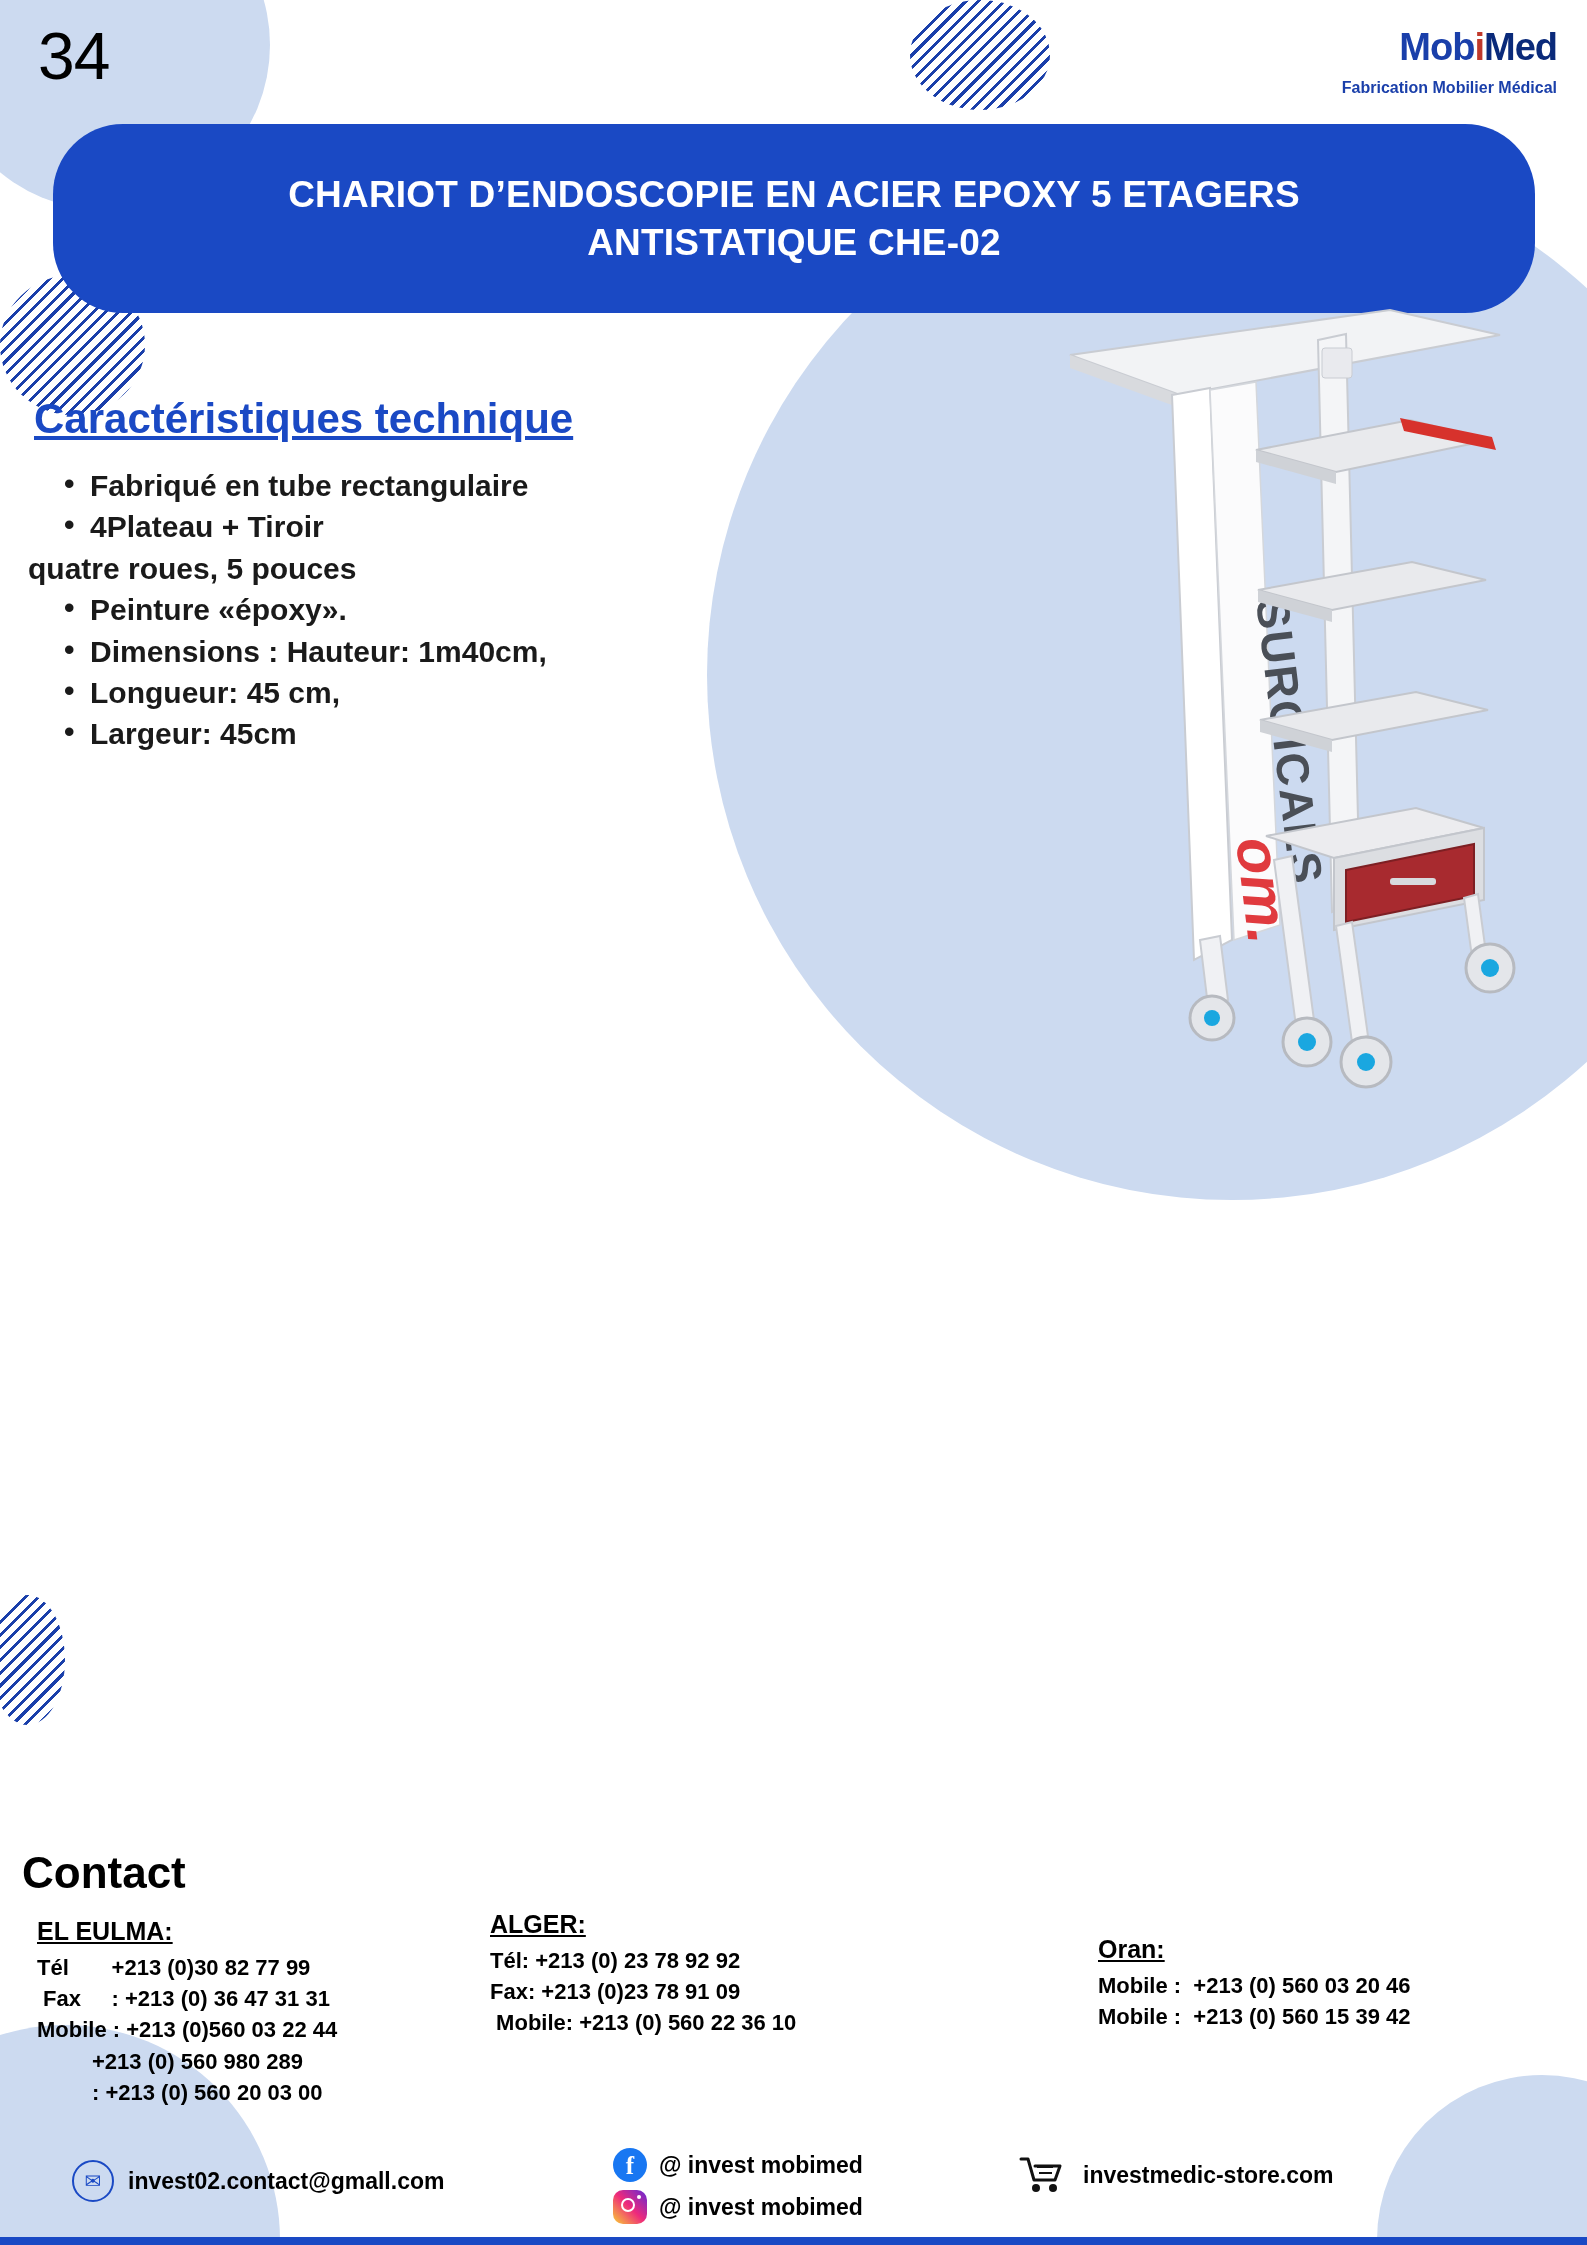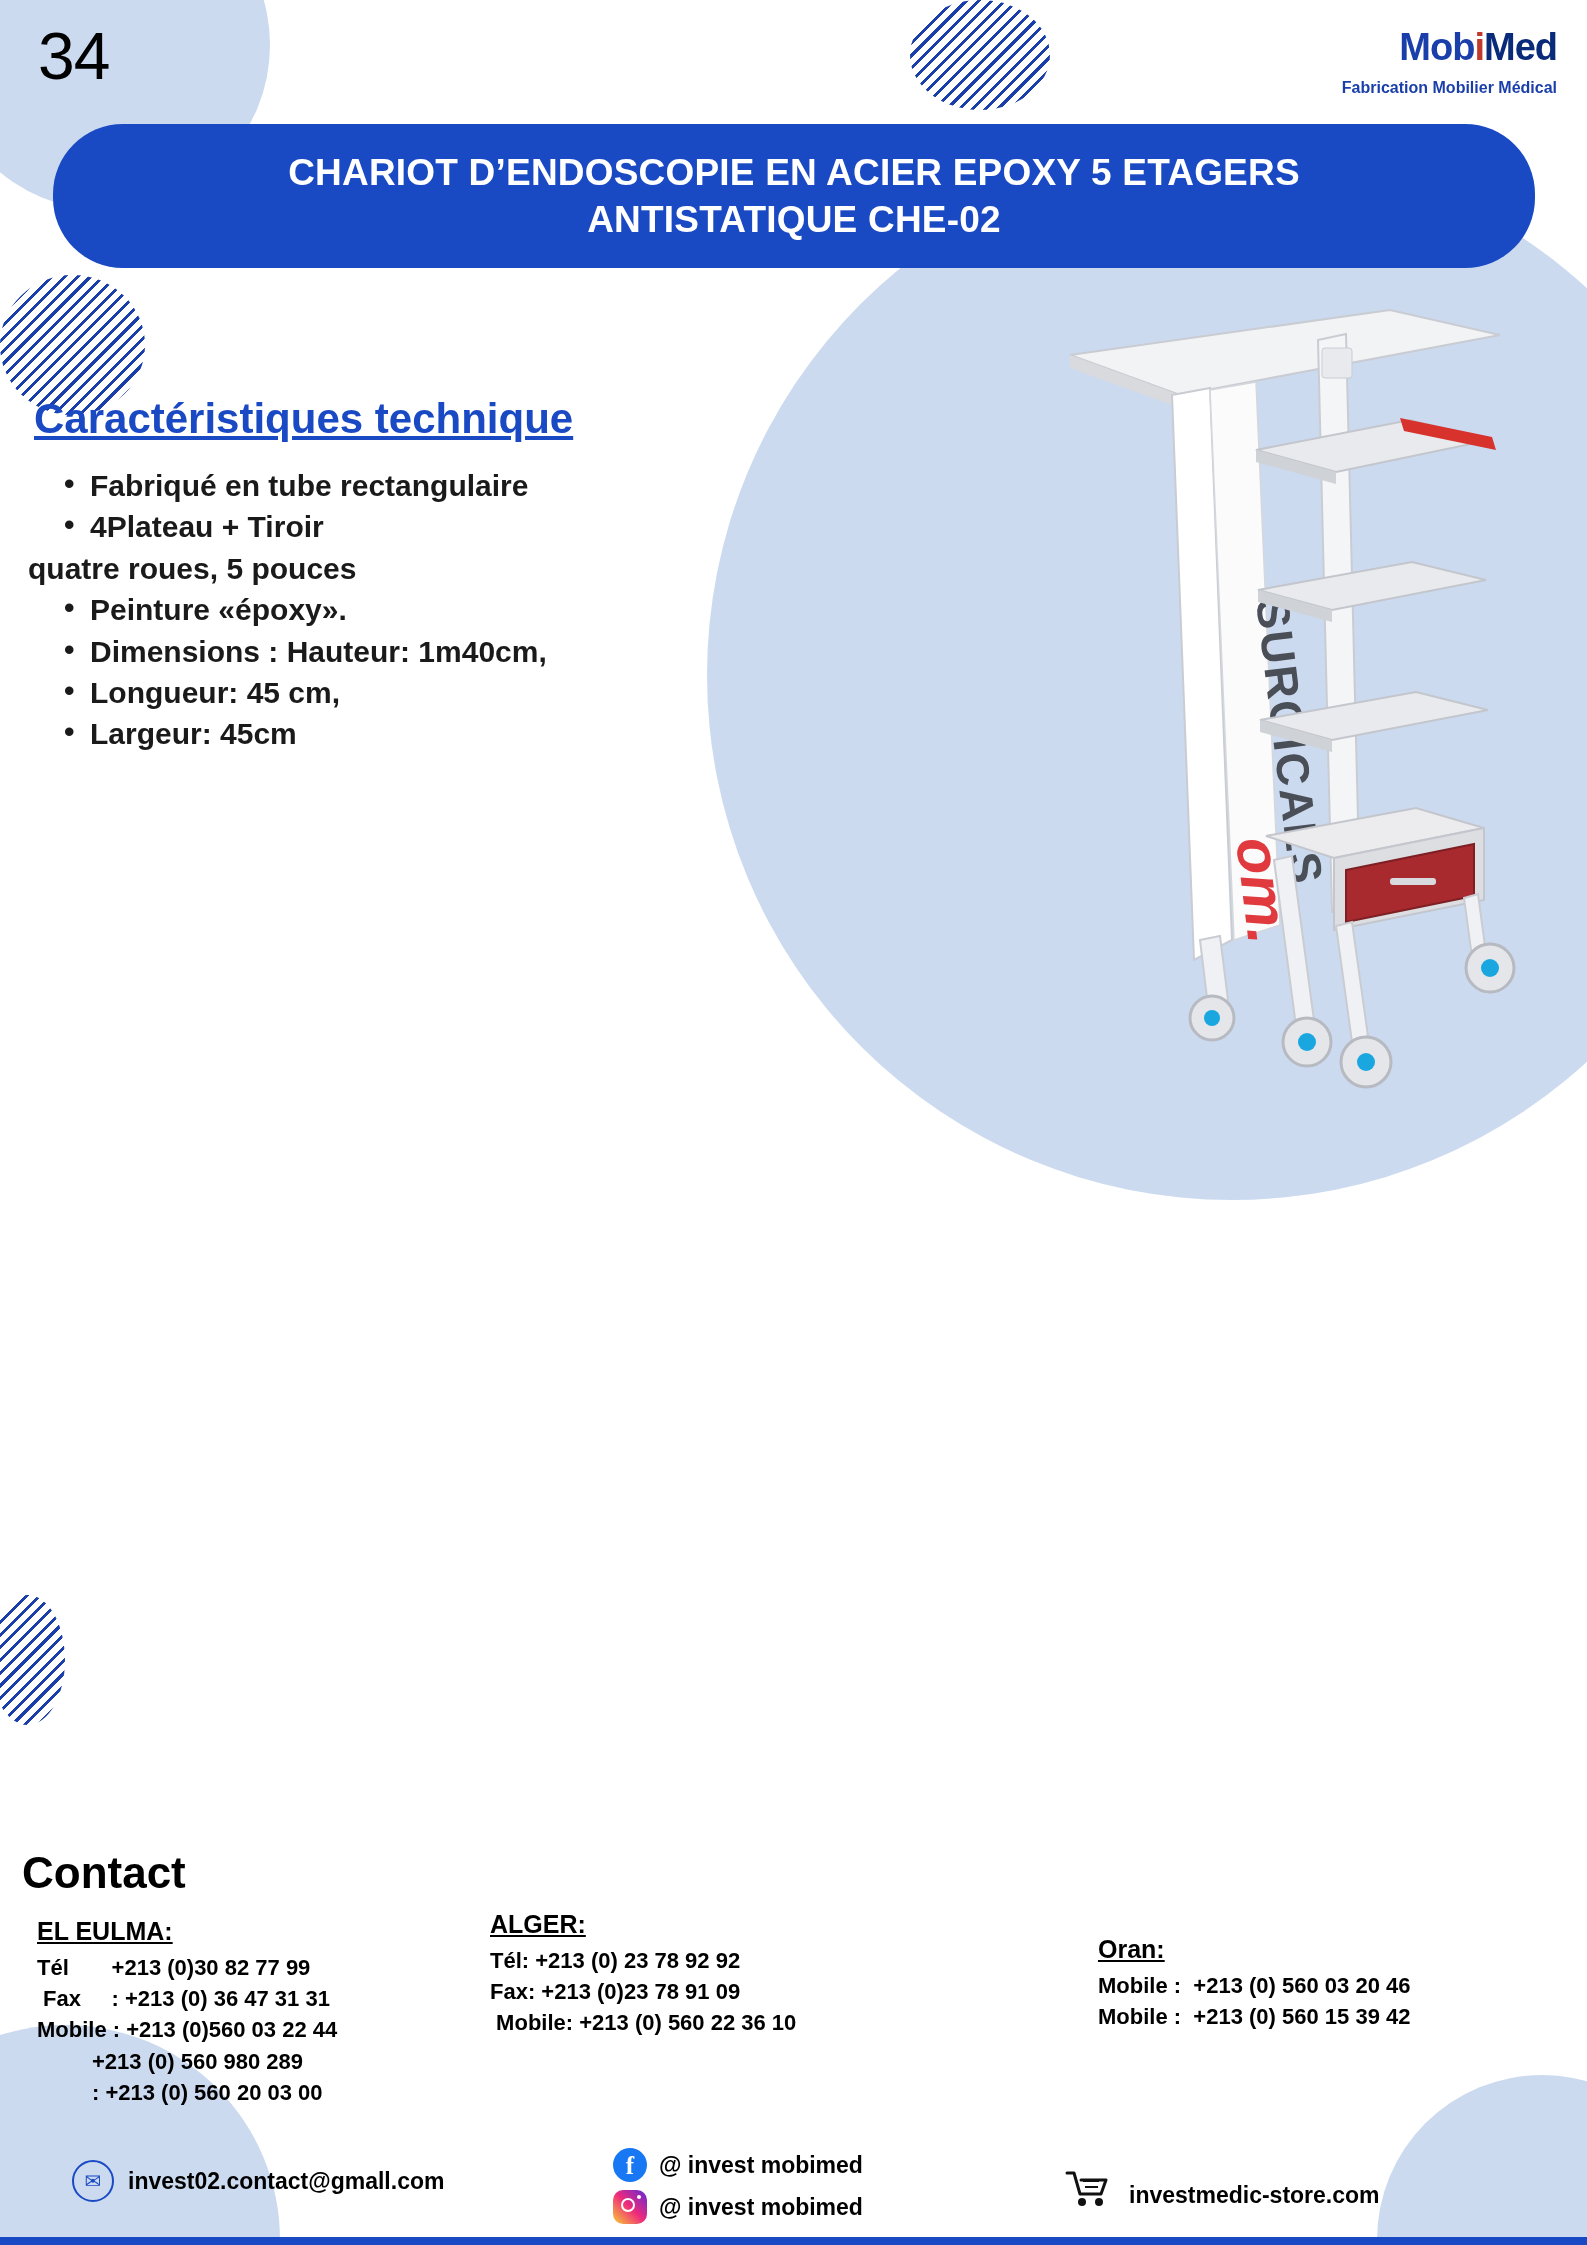--- a/index.html
+++ b/index.html
@@ -98,21 +98,21 @@
     color: #1a3faa;
     margin-top: 14px;
     white-space: nowrap;
   }
 
   .title-banner {
     position: absolute;
     left: 53px;
     top: 124px;
     width: 1482px;
-    height: 144px;
+    height: 189px;
     background: #1a49c4;
     border-radius: 70px;
     display: flex;
     align-items: center;
     justify-content: center;
     text-align: center;
     box-sizing: border-box;
     padding: 0 40px;
   }
   .title-banner-text {
@@ -277,26 +277,25 @@
     content: "";
     position: absolute;
     right: 6px; top: 5px;
     width: 4px; height: 4px;
     background: #ffffff;
     border-radius: 50%;
   }
 
   .footer-store {
     position: absolute;
-    left: 1065px;
+    left: 1019px;
     top: 2155px;
     display: flex;
-    align-items: flex-end;
+    align-items: center;
     gap: 18px;
-    margin-top: 14px;
   }
   .cart-icon { color: #111; }
 
   .bottom-bar {
     position: absolute;
     left: 0;
     bottom: 0;
     width: 100%;
     height: 8px;
     background: #1a49c4;

